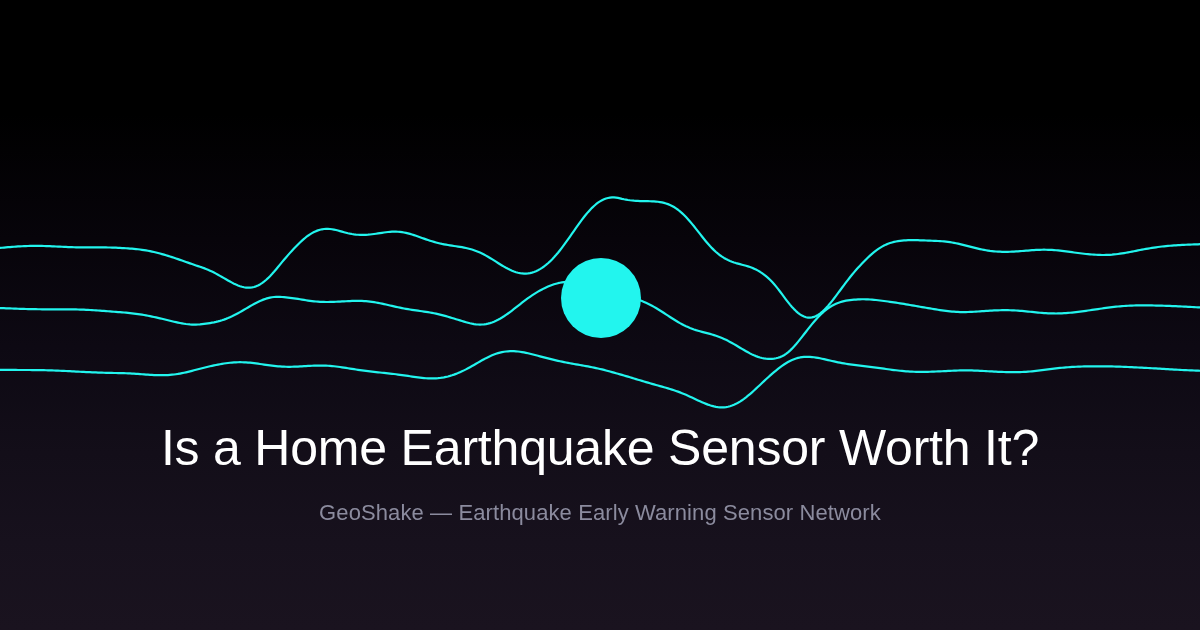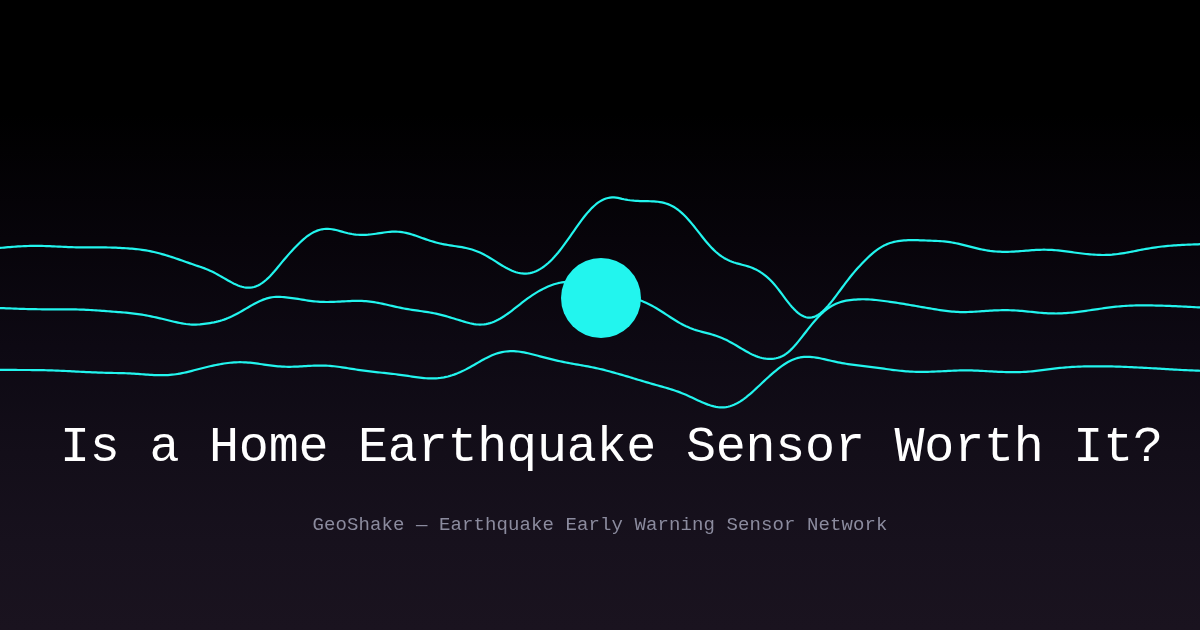--- a/index.html
+++ b/index.html
@@ -14,21 +14,21 @@
     height: 630px;
     overflow: hidden;
     background: linear-gradient(to bottom,
         #000000 0%,
         #000000 18%,
         #07040A 38%,
         #0D0913 55%,
         #130E19 72%,
         #17111D 86%,
         #1A131F 100%);
-    font-family: Liberation Mono, monospace;
+    font-family: Liberation Sans, sans-serif;
     -webkit-font-smoothing: antialiased;
   }
 
   
   #seismo {
     position: absolute;
     left: 0;
     top: 0;
     width: 1200px;
     height: 630px;
@@ -48,23 +48,23 @@
   #title {
     margin: 0;
     font-size: 50px;
     line-height: 60px;
     font-weight: normal;
     color: #FFFFFF;
     letter-spacing: -0.2px;
     white-space: nowrap;
   }
   #subtitle {
-    margin: 16px;
+    margin: 4px;
     padding-top: 18px;
-    font-size: 19px;
+    font-size: 22px;
     line-height: 26px;
     font-weight: normal;
     color: #8B8B9E;
     letter-spacing: 0.1px;
     white-space: nowrap;
   }
 </style>
 </head>
 <body>
 

